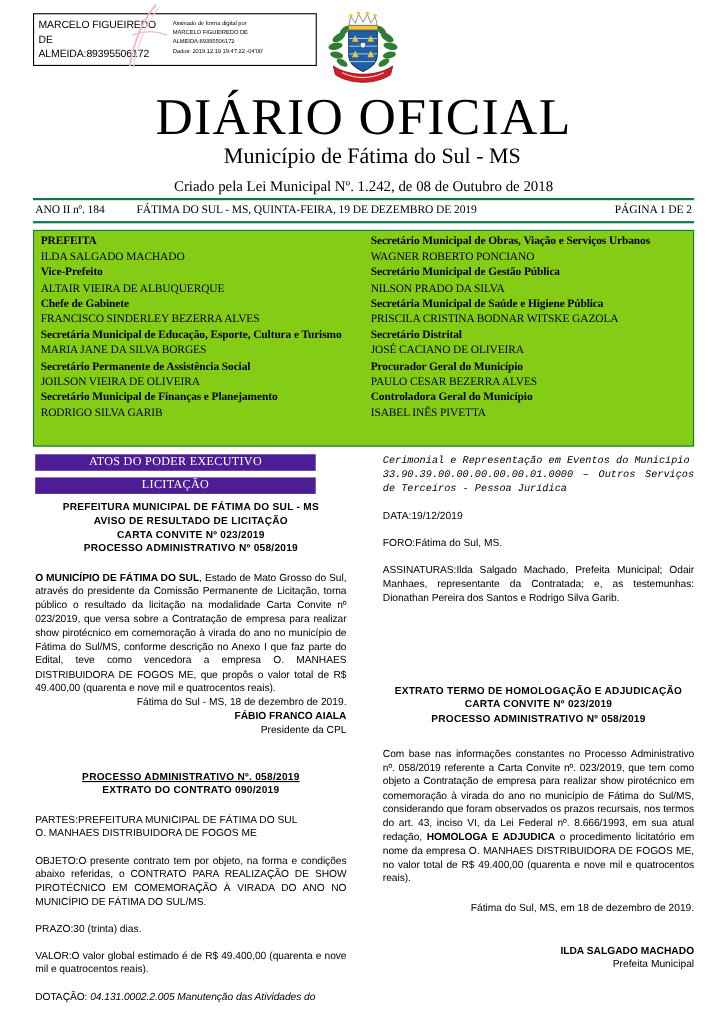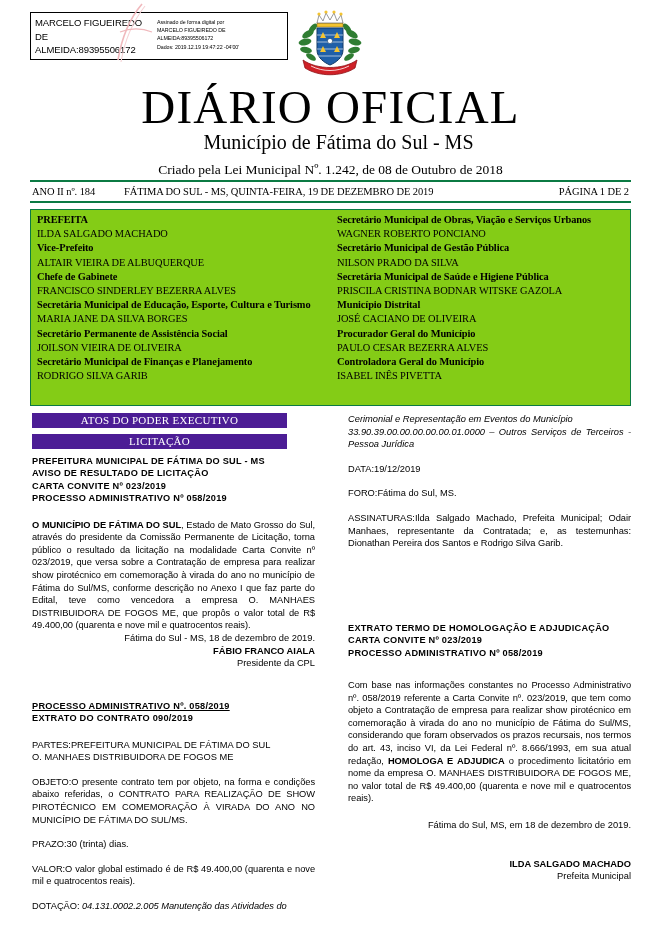--- a/index.html
+++ b/index.html
@@ -191,20 +191,21 @@
     width: 283px;
     font-family: "Liberation Sans", sans-serif;
     color: #000;
   }
   .col-left  { left: 32px; }
   .col-right { left: 348px; top: 413px; }
 
   .blk { margin-bottom: 0; }
 
   .head-c {
+    text-align: center;
     font-family: "Liberation Sans", sans-serif;
     font-weight: bold;
     font-size: 9.2px;
     line-height: 12.4px;
     letter-spacing: 0.25px;
   }
   .head-c .u { text-decoration: underline; }
 
   .para {
     text-align: justify;
@@ -219,21 +220,21 @@
   .para-left {
     text-align: left;
     font-family: "Liberation Sans", sans-serif;
     font-size: 9.3px;
     line-height: 12.6px;
   }
 
   .italic-blk {
     font-style: italic;
     text-align: justify;
-    font-family: Liberation Sans, sans-serif;
+    font-family: Liberation Mono, monospace;
     font-size: 9.3px;
     line-height: 12.6px;
   }
 
   .right-align {
     text-align: right;
     font-family: "Liberation Sans", sans-serif;
     font-size: 9.3px;
     line-height: 12.6px;
   }
@@ -347,21 +348,21 @@
       <div class="off-role">Secretário Municipal de Finanças e Planejamento</div>
       <div class="off-name">RODRIGO SILVA GARIB</div>
     </div>
     <div class="off-col right">
       <div class="off-role">Secretário Municipal de Obras, Viação e Serviços Urbanos</div>
       <div class="off-name">WAGNER ROBERTO PONCIANO</div>
       <div class="off-role">Secretário Municipal de Gestão Pública</div>
       <div class="off-name">NILSON PRADO DA SILVA</div>
       <div class="off-role">Secretária Municipal de Saúde e Higiene Pública</div>
       <div class="off-name">PRISCILA CRISTINA BODNAR WITSKE GAZOLA</div>
-      <div class="off-role">Município Distrital</div>
+      <div class="off-role">Secretário Distrital</div>
       <div class="off-name">JOSÉ CACIANO DE OLIVEIRA</div>
       <div class="off-role">Procurador Geral do Município</div>
       <div class="off-name">PAULO CESAR BEZERRA ALVES</div>
       <div class="off-role">Controladora Geral do Município</div>
       <div class="off-name">ISABEL INÊS PIVETTA</div>
     </div>
   </div>
 
   <div class="greenbar bar-atos">ATOS DO PODER EXECUTIVO</div>
   <div class="greenbar bar-lic">LICITAÇÃO</div>

